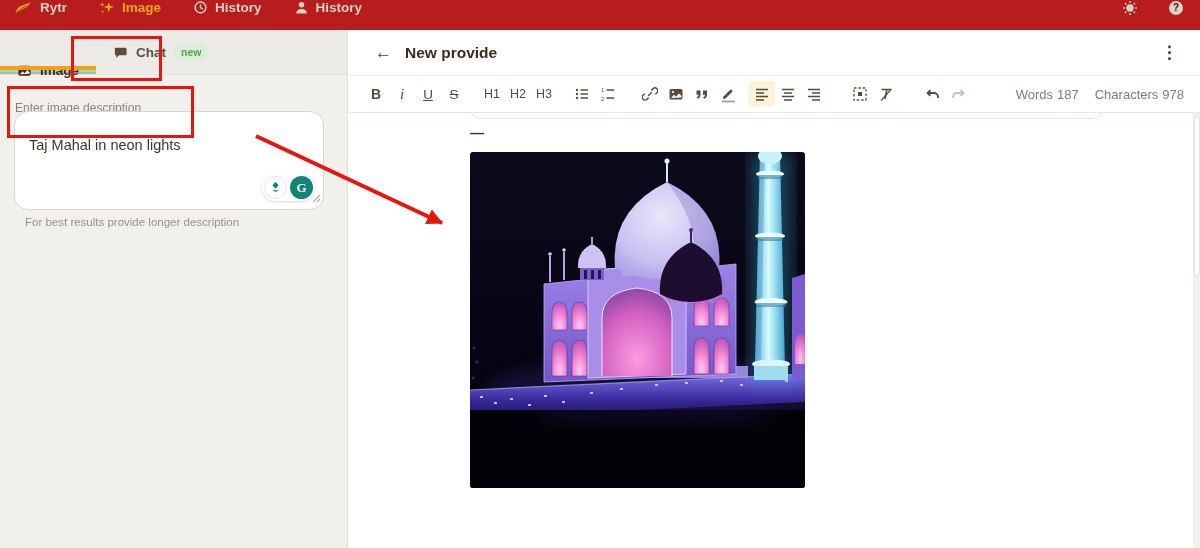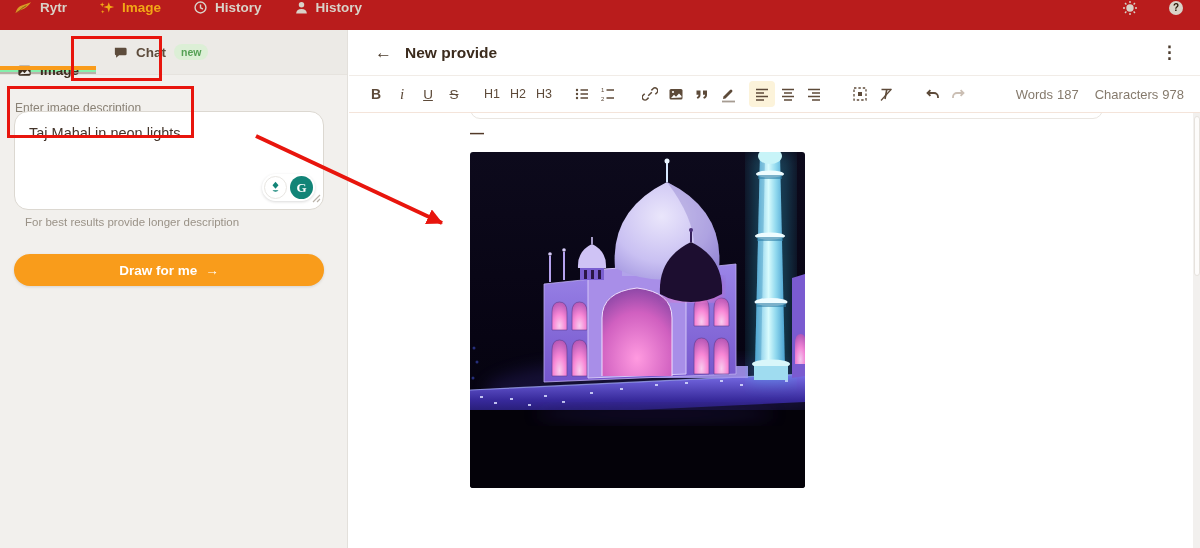--- a/index.html
+++ b/index.html
@@ -31,21 +31,21 @@
                 box-shadow:inset 0 -2px 0 #b9b3aa;margin-top:36px; }
   .tab-active::before { content:""; position:absolute; left:0; top:0; right:0;
                         height:4px; background:#f99c1b; }
   .badge { background:#dcefd6; color:#56a156; font-size:10.5px; font-weight:600;
            padding:2px 7px; border-radius:9px; }
 
   .desc-label { position:absolute; left:15px; top:60px; font-size:12px;
                 color:#8a8276;margin-top:11px; }
   .ta-wrap { position:absolute; left:14px; top:81px; width:310px; height:99px; }
   .ta-wrap textarea { width:100%; height:100%; resize:none; background:#fff;
-      border:1px solid #dcd8d1; border-radius:14px; padding:13px 14px;
+      border:1px solid #dcd8d1; border-radius:14px; padding:25px 14px;
       font-family:"Liberation Sans",sans-serif; font-size:14.5px; color:#43342a;
       outline:none; }
   .gram-widget { position:absolute; right:9px; bottom:9px; display:flex; gap:3px;
                  background:#fff; border-radius:15px; padding:2px;
                  box-shadow:0 1px 3px rgba(0,0,0,.15); }
   .gram-circle { width:23px; height:23px; border-radius:50%; display:flex;
                  align-items:center; justify-content:center; cursor:pointer; }
   .gram-tone { background:#fff; border:1px solid #e8e6e2; }
   .gram-g { background:#128477; color:#fff; font-weight:700; font-size:13px;
             font-family:"Liberation Serif",serif; }
@@ -204,24 +204,20 @@
     </div>
     <span class="resize-handle">
       <svg width="10" height="10" viewBox="0 0 10 10" stroke="#b9b2a8" stroke-width="1.2">
         <path d="M9,2 L2,9 M9,6 L6,9"></path>
       </svg>
     </span>
   </div>
 
   <div class="hint">For best results provide longer description</div>
 
-  <button class="draw-btn">
-    <span>Draw for me</span>
-    <span>→</span>
-  </button>
 </aside>
 
 <main class="main">
   <div class="doc-header">
     <span class="back-arrow">←</span>
     <span class="doc-title">New provide</span>
     <span class="kebab">⋮</span>
   </div>
 
   <div class="toolbar">

